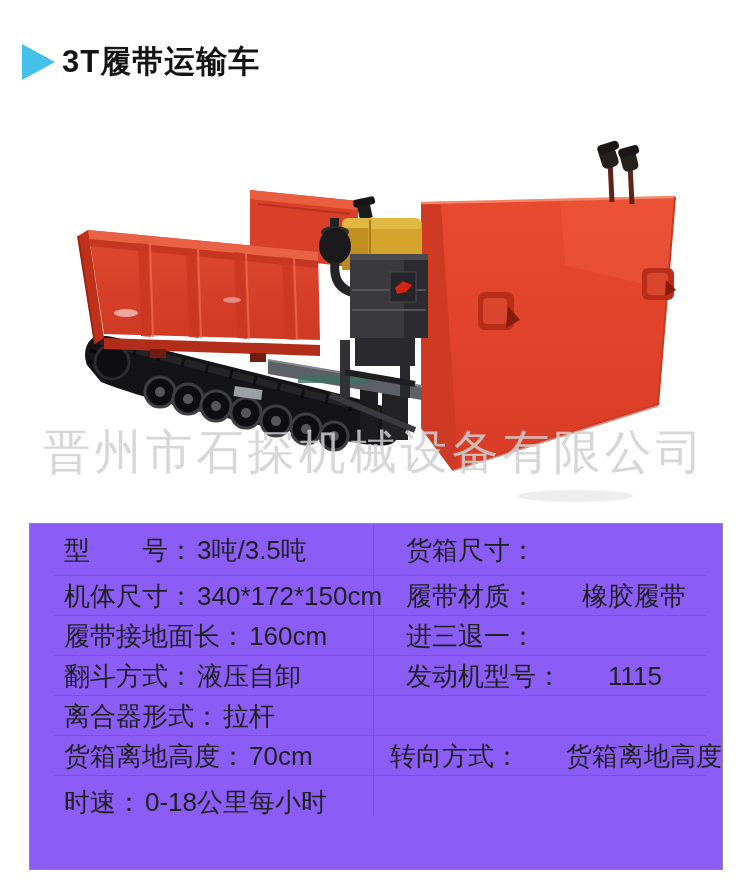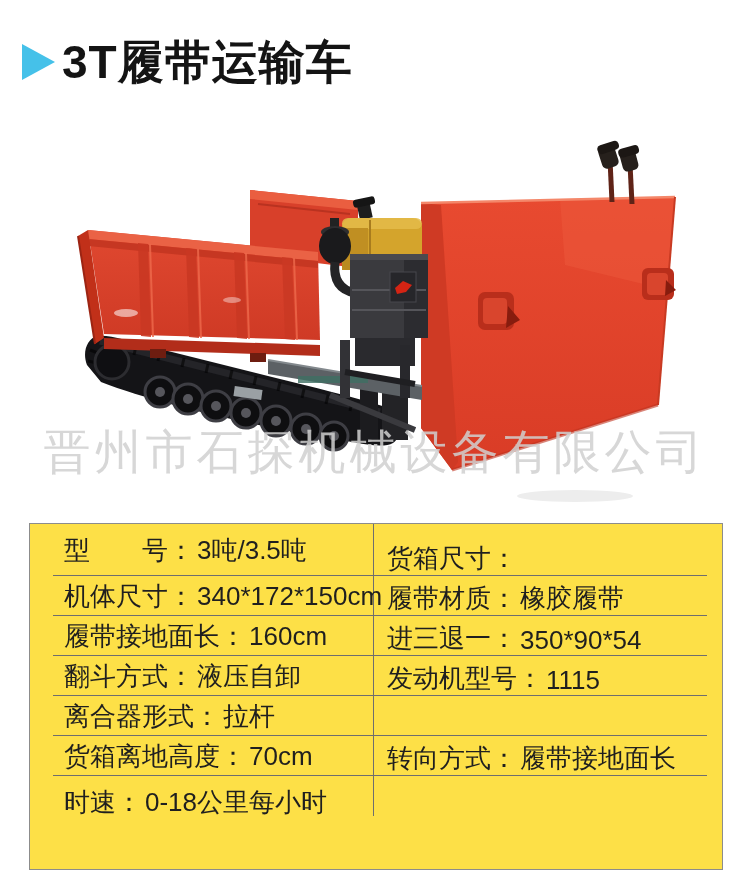--- a/index.html
+++ b/index.html
@@ -9,38 +9,38 @@
   }
   
   .header { position:absolute; left:0; top:32px; width:750px; height:60px; }
   .tri {
     position:absolute; left:22px; top:12px; width:0; height:0;
     border-top:18px solid transparent; border-bottom:18px solid transparent;
     border-left:33px solid #45c1e9;
   }
   .title {
     position:absolute; left:62px; top:0; height:60px; line-height:60px;
-    font-size:46px; font-weight:bold; color:#141414; letter-spacing:1px; white-space:nowrap;
+    font-size:31px; font-weight:bold; color:#141414; letter-spacing:1px; white-space:nowrap;
   }
   
   .photo { position:absolute; left:0; top:140px; width:750px; height:372px; }
   
   .spec-table {
     position:absolute; left:29px; top:523px; width:692px; height:345px;
-    border:1px solid #8c8c8c; background:#fde047; box-sizing:content-box;
+    border:1px solid #8c8c8c; background:#8b5cf6; box-sizing:content-box;
   }
   .divider { position:absolute; left:343px; top:0; width:1px; height:292px; background:#6e6e6e; }
   .spec-row { position:relative; display:flex; height:40px; }
   .spec-row.first { height:52px; }
   .spec-row::after {
     content:""; position:absolute; left:23px; right:15px; bottom:0; height:0;
     border-bottom:1px solid #6e6e6e;
   }
   .cell-left  { width:343px; box-sizing:border-box; padding-left:34px; display:flex; align-items:center; }
-  .cell-right { flex:1; box-sizing:border-box; padding-left:14px; display:flex; align-items:flex-end; }
+  .cell-right { flex:1; box-sizing:border-box; padding-left:33px; display:flex; align-items:center;gap:43px; }
   .spec-row .lbl, .spec-row .val, .footer-row .lbl, .footer-row .val {
     font-size:26px; color:#1f1f1f; white-space:nowrap;
   }
   .val { margin-left:3px; }
   .footer-row { position:relative; height:53px; display:flex; align-items:center; padding-left:34px;text-align:center; }
 </style>
 </head>
 <body>
 
 <div class="header">
@@ -238,21 +238,20 @@
     </div>
   </div>
 
   <div class="spec-row">
     <div class="cell-left">
       <span class="lbl">履带接地面长：</span>
         <span class="val">160cm</span>
     </div>
     <div class="cell-right">
       <span class="lbl">进三退一：</span>
-        <span class="val">350*90*54</span>
     </div>
   </div>
 
   <div class="spec-row">
     <div class="cell-left">
       <span class="lbl">翻斗方式：</span>
         <span class="val">液压自卸</span>
     </div>
     <div class="cell-right">
       <span class="lbl">发动机型号：</span>
@@ -269,21 +268,21 @@
     </div>
   </div>
 
   <div class="spec-row">
     <div class="cell-left">
       <span class="lbl">货箱离地高度：</span>
         <span class="val">70cm</span>
     </div>
     <div class="cell-right">
       <span class="lbl">转向方式：</span>
-        <span class="val">履带接地面长</span>
+        <span class="val">货箱离地高度</span>
     </div>
   </div>
 
 
   <div class="footer-row">
     <span class="lbl">时速：</span>
       <span class="val">0-18公里每小时</span>
   </div>
 </div>
 

